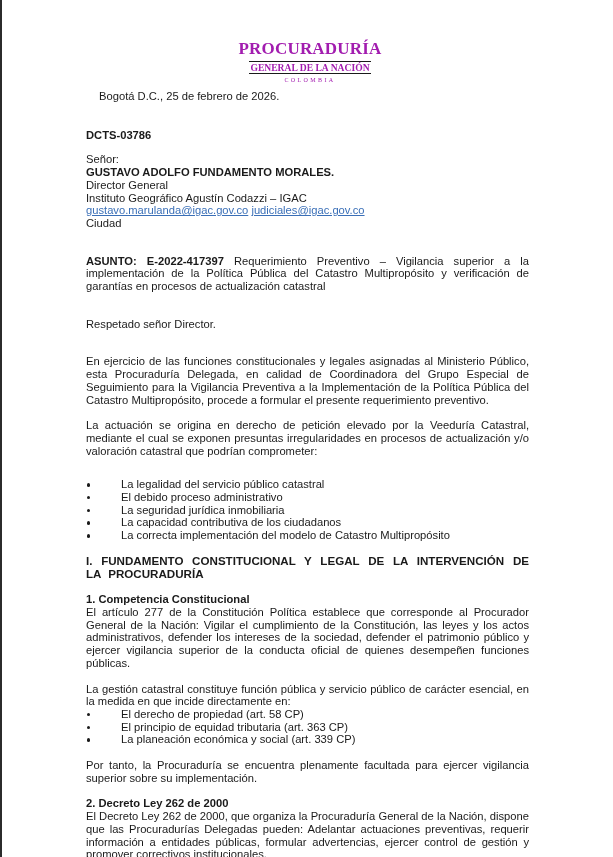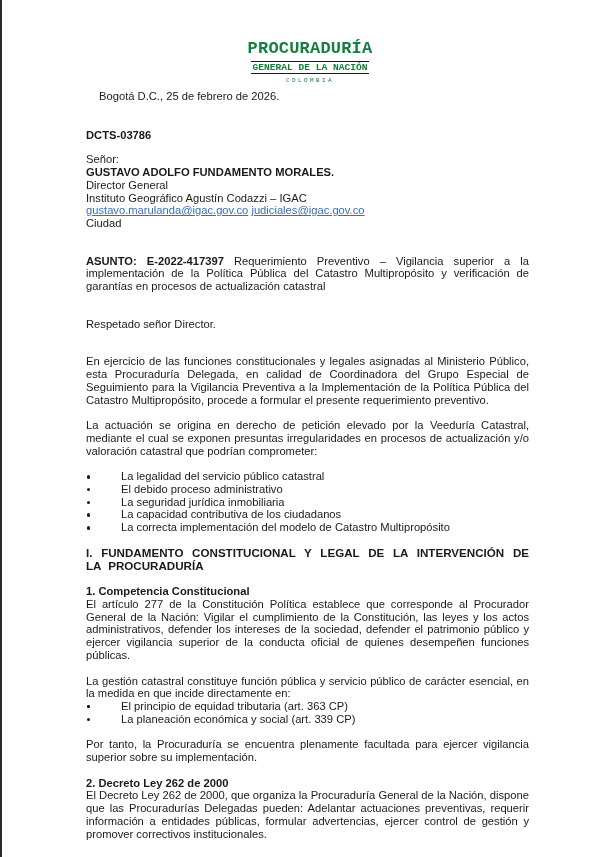--- a/index.html
+++ b/index.html
@@ -25,22 +25,22 @@
       position: absolute;
       left: 0; top: 0;
       width: 613px; height: 857px;
     }
     .logo {
       position: absolute;
       left: 230px;
       top: 40px;
       width: 160px;
       text-align: center;
-      font-family: Liberation Mono, monospace;
-      color: #15803d;
+      font-family: Liberation Serif, serif;
+      color: #a21caf;
     }
     .logo .l1 {
       font-size: 17px;
       font-weight: bold;
       letter-spacing: 0.2px;
       line-height: 17px;
       display: block;
     }
     .logo .l2 {
       font-size: 9.6px;
@@ -137,37 +137,37 @@
       <span class="bold">E-2022-417397</span>
       <span>Requerimiento Preventivo – Vigilancia superior a la implementación de la Política Pública del Catastro Multipropósito y verificación de garantías en procesos de actualización catastral</span>
     </p>
 
     <p class="p" style="margin-top:25px;">Respetado señor Director.</p>
 
     <p class="p just" style="margin-top:25px;">En ejercicio de las funciones constitucionales y legales asignadas al Ministerio Público, esta Procuraduría Delegada, en calidad de Coordinadora del Grupo Especial de Seguimiento para la Vigilancia Preventiva a la Implementación de la Política Pública del Catastro Multipropósito, procede a formular el presente requerimiento preventivo.</p>
 
     <p class="p just" style="margin-top:13px;">La actuación se origina en derecho de petición elevado por la Veeduría Catastral, mediante el cual se exponen presuntas irregularidades en procesos de actualización y/o valoración catastral que podrían comprometer:</p>
 
-    <ul class="bul" style="margin-top:13px;">
+    <ul class="bul" style="margin-top:21px;">
       <li><span class="dot"></span><span>La legalidad del servicio público catastral</span></li>
       <li><span class="dot"></span><span>El debido proceso administrativo</span></li>
       <li><span class="dot"></span><span>La seguridad jurídica inmobiliaria</span></li>
       <li><span class="dot"></span><span>La capacidad contributiva de los ciudadanos</span></li>
       <li><span class="dot"></span><span>La correcta implementación del modelo de Catastro Multipropósito</span></li>
     </ul>
 
     <p class="p heading-main" style="margin-top:13px;">I. FUNDAMENTO CONSTITUCIONAL Y LEGAL DE LA INTERVENCIÓN DE LA PROCURADURÍA</p>
 
     <p class="p bold" style="margin-top:13px;">1. Competencia Constitucional</p>
     <p class="p just">El artículo 277 de la Constitución Política establece que corresponde al Procurador General de la Nación: Vigilar el cumplimiento de la Constitución, las leyes y los actos administrativos, defender los intereses de la sociedad, defender el patrimonio público y ejercer vigilancia superior de la conducta oficial de quienes desempeñen funciones públicas.</p>
 
     <p class="p just" style="margin-top:13px;">La gestión catastral constituye función pública y servicio público de carácter esencial, en la medida en que incide directamente en:</p>
 
     <ul class="bul">
-      <li><span class="dot"></span></li>
+      <li><span class="dot"></span><span>El derecho de propiedad (art. 58 CP)</span></li>
       <li><span class="dot"></span><span>El principio de equidad tributaria (art. 363 CP)</span></li>
       <li><span class="dot"></span><span>La planeación económica y social (art. 339 CP)</span></li>
     </ul>
 
     <p class="p just" style="margin-top:13px;">Por tanto, la Procuraduría se encuentra plenamente facultada para ejercer vigilancia superior sobre su implementación.</p>
 
     <p class="p bold" style="margin-top:13px;">2. Decreto Ley 262 de 2000</p>
     <p class="p just">El Decreto Ley 262 de 2000, que organiza la Procuraduría General de la Nación, dispone que las Procuradurías Delegadas pueden: Adelantar actuaciones preventivas, requerir información a entidades públicas, formular advertencias, ejercer control de gestión y promover correctivos institucionales.</p>
 
   </div>

